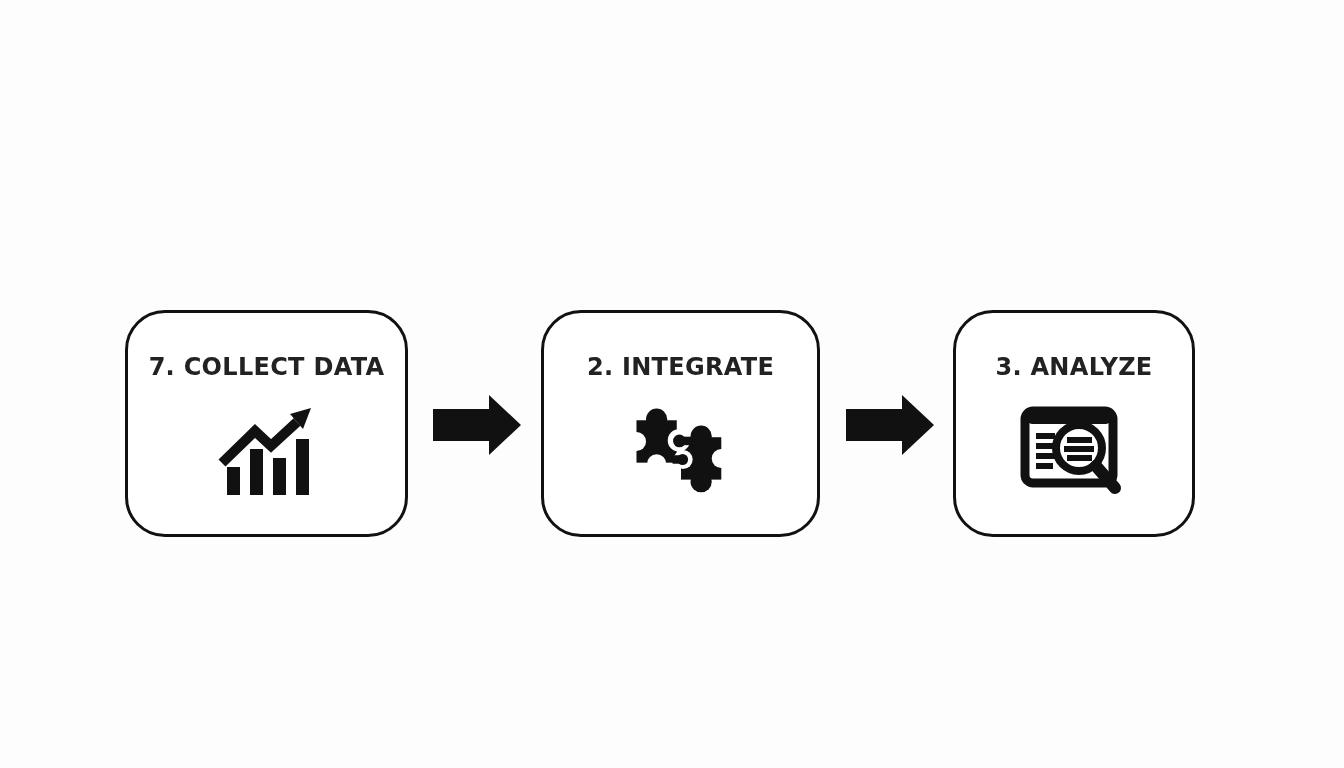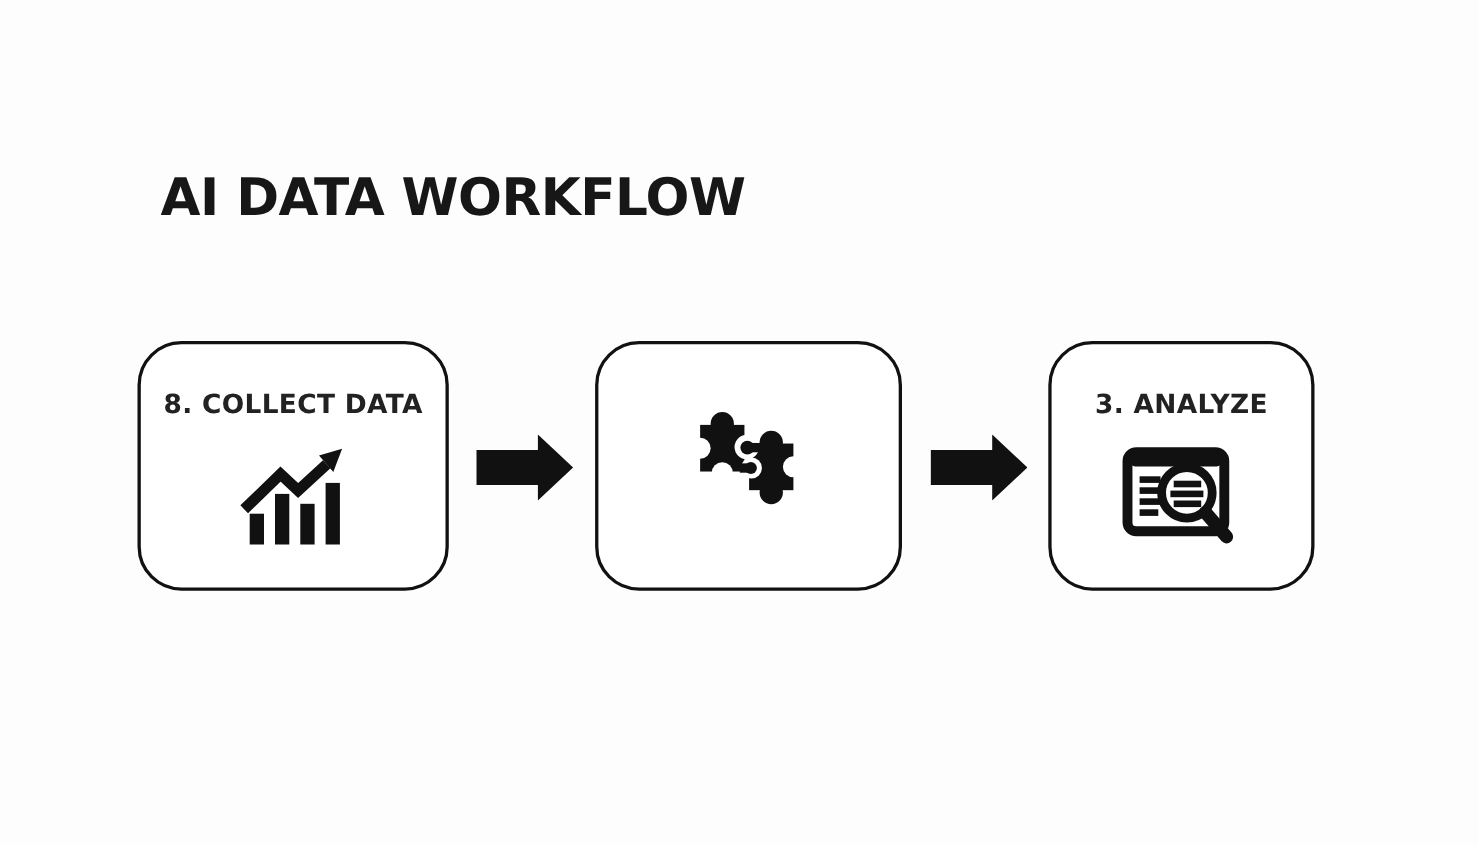--- a/index.html
+++ b/index.html
@@ -62,43 +62,43 @@
   }
   .flow-arrow-1 { left: 433px; }
   .flow-arrow-2 { left: 846px; }
   svg { display: block; }
 </style>
 </head>
 <body>
 
 <div class="canvas">
 
-  <div class="page-title">AI DATA WORKFLOW</div>
 
   <div class="card card-1">
-    <div class="card-label">8. COLLECT DATA</div>
+    <div class="card-label">7. COLLECT DATA</div>
     <div class="card-icon">
       <svg width="100" height="100" viewBox="0 0 100 100" aria-hidden="true">
         <rect x="10" y="66" width="13" height="28" fill="#111"></rect>
         <rect x="33" y="48" width="13" height="46" fill="#111"></rect>
         <rect x="56" y="57" width="13" height="37" fill="#111"></rect>
         <rect x="79" y="38" width="13" height="56" fill="#111"></rect>
         <polyline points="5,62 38,30 54,45 80,21" fill="none" stroke="#111" stroke-width="10" stroke-linejoin="miter"></polyline>
         <polygon points="94,7 86,28 73,13" fill="#111"></polygon>
       </svg>
     </div>
   </div>
 
   <div class="flow-arrow flow-arrow-1">
     <svg width="88" height="60" viewBox="0 0 88 60" aria-hidden="true">
       <polygon points="0,14 56,14 56,0 88,30 56,60 56,46 0,46" fill="#111"></polygon>
     </svg>
   </div>
 
   <div class="card card-2">
+    <div class="card-label">2. INTEGRATE</div>
     <div class="card-icon">
       <svg width="106" height="106" viewBox="0 0 100 100" aria-hidden="true">
 
         <rect x="50" y="37" width="38" height="40" fill="#111"></rect>
         <circle cx="69" cy="36" r="10" fill="#111"></circle>
         <circle cx="69" cy="79" r="10" fill="#111"></circle>
         <circle cx="88" cy="57" r="9" fill="#fff"></circle>
 
         <rect x="8" y="21" width="38" height="40" fill="#111"></rect>
         <circle cx="27" cy="20" r="10" fill="#111"></circle>

